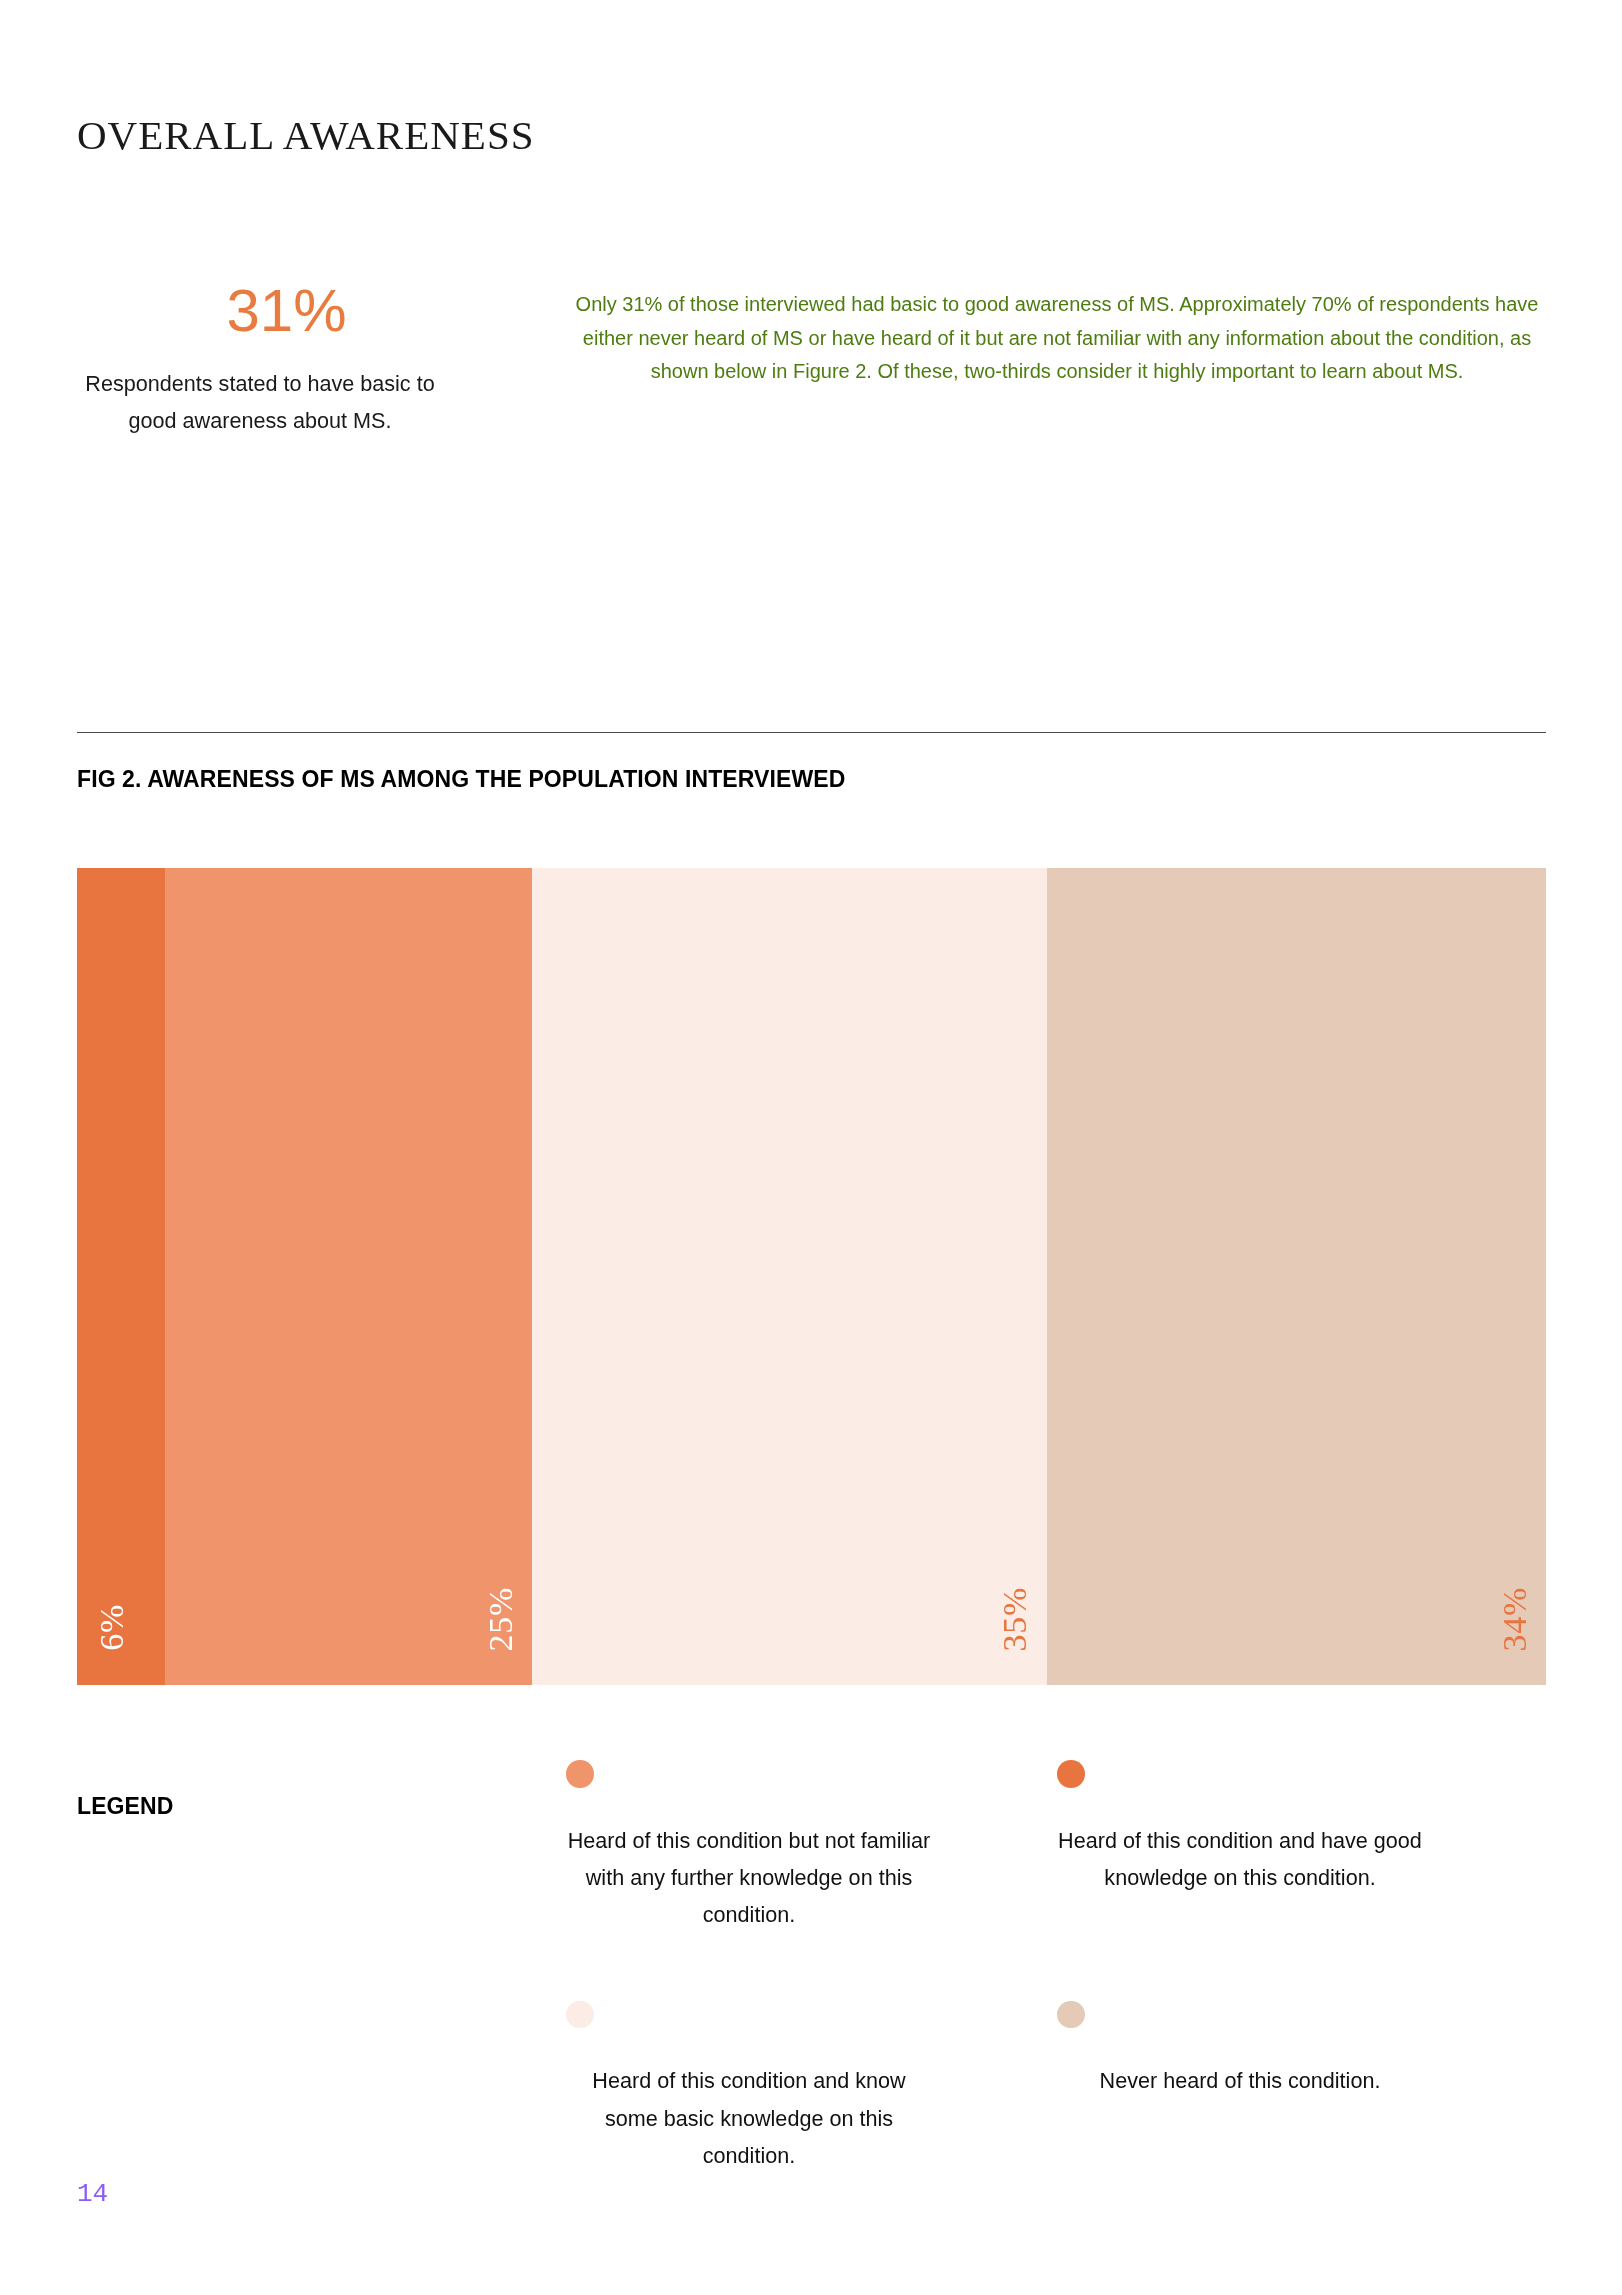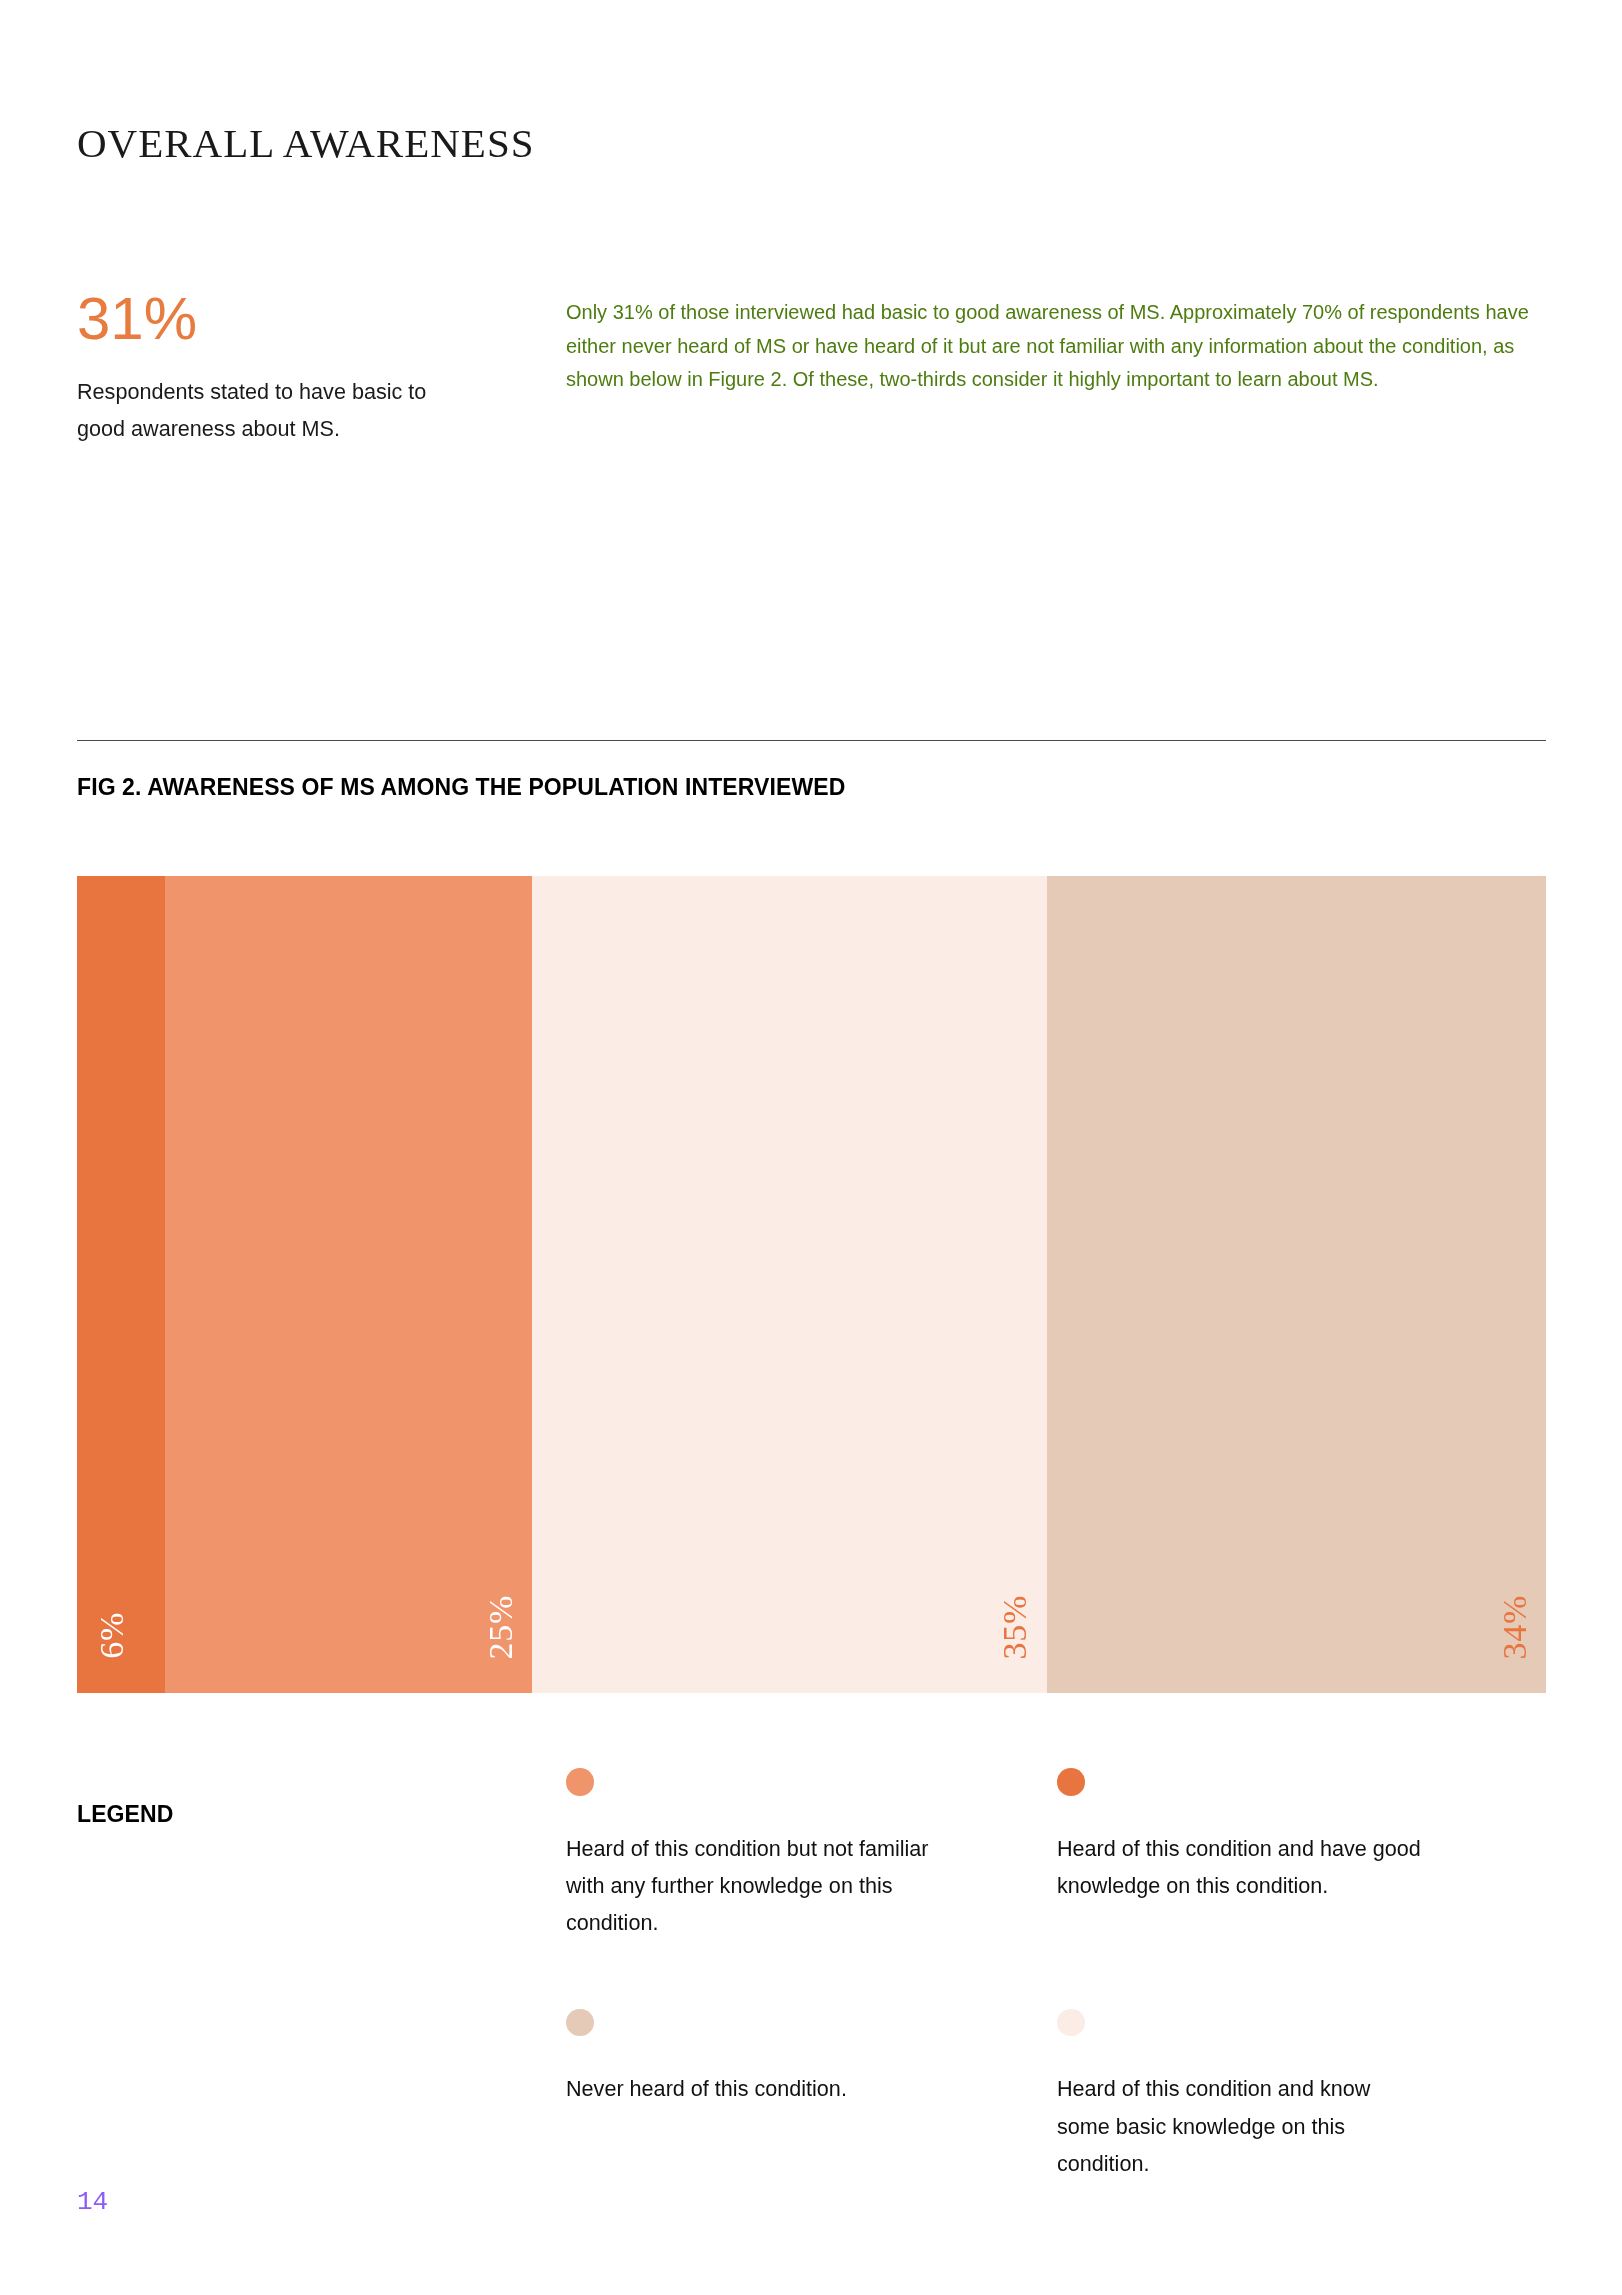--- a/index.html
+++ b/index.html
@@ -10,24 +10,25 @@
   body {
     width: 1623px;
     height: 2295px;
     position: relative;
     font-family: "Liberation Sans", sans-serif;
     overflow: hidden;
   }
 
   .page {
     position: absolute;
-    left: 0; top: 8px;
+    left: 0; top: 0;
     width: 1623px;
     height: 1852px;
     background: #ffffff;
+    text-align: center;
   }
 
   
   .page-title {
     position: absolute;
     left: 77px;
     top: 84px;
     font-family: "Liberation Serif", serif;
     font-size: 41px;
     letter-spacing: 1px;
@@ -236,27 +237,27 @@
             <span class="legend-dot" style="background: rgb(240, 148, 107);"></span>
             <div class="legend-text">Heard of this condition but not familiar with any further knowledge on this condition.</div>
           </div>
           <div class="legend-cell">
             <span class="legend-dot" style="background: rgb(232, 117, 64);"></span>
             <div class="legend-text">Heard of this condition and have good knowledge on this condition.</div>
           </div>
         </div>
         <div class="legend-row row2">
           <div class="legend-cell">
+            <span class="legend-dot" style="background: rgb(251, 237, 230);"></span>
+            <div class="legend-text">Heard of this condition and know some basic knowledge on this condition.</div>
+          </div>
+          <div class="legend-cell">
             <span class="legend-dot" style="background: rgb(230, 202, 184);"></span>
             <div class="legend-text">Never heard of this condition.</div>
           </div>
-          <div class="legend-cell">
-            <span class="legend-dot" style="background: rgb(251, 237, 230);"></span>
-            <div class="legend-text">Heard of this condition and know some basic knowledge on this condition.</div>
-          </div>
         </div>
       </div>
   </div>
 
   <div class="page-number">14</div>
 
 </div>
 
 
 </body></html>

